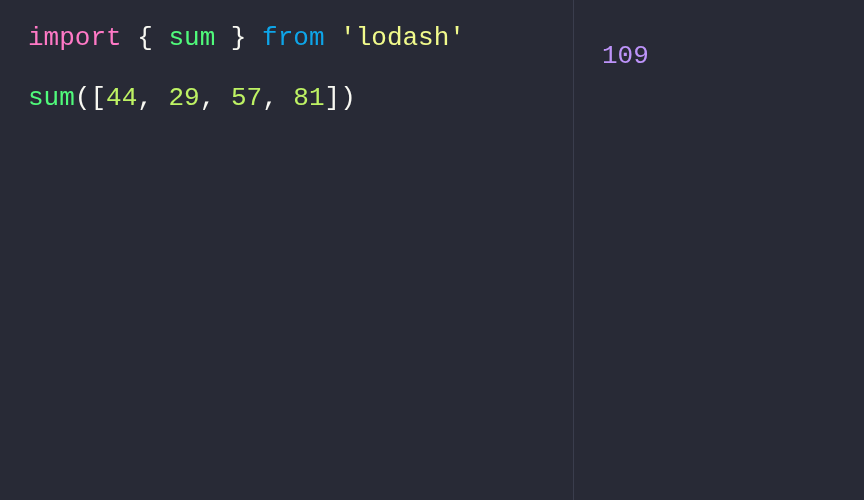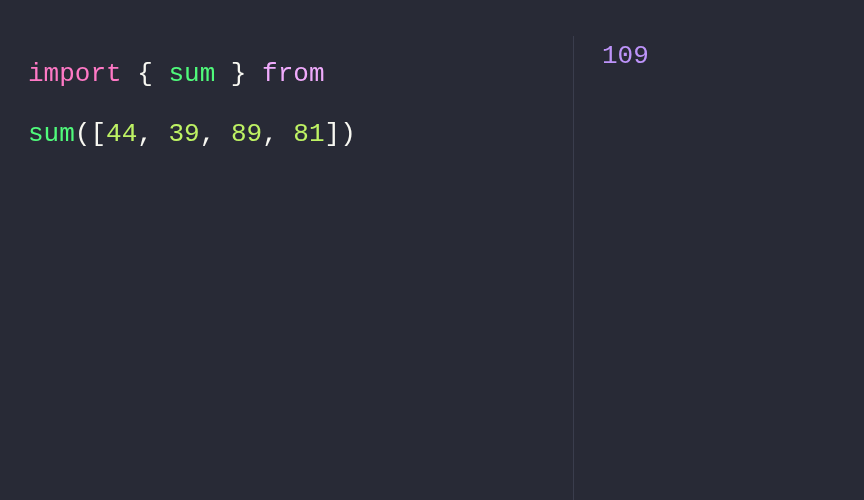--- a/index.html
+++ b/index.html
@@ -21,21 +21,20 @@
     .editor-container {
       display: flex;
       width: 100%;
       height: 100%;
     }
 
     .code-panel {
       flex: 1;
       padding: 18px 28px;
       border-right: 1px solid #3a3d4d;
-      margin-top: 36px;
     }
 
     .result-panel {
       width: 290px;
       padding: 18px 28px;
     }
 
     .line {
       display: flex;
       align-items: baseline;
@@ -57,21 +56,21 @@
 
     .punctuation {
       color: #f8f8f2;
     }
 
     .identifier-sum {
       color: #50fa7b;
     }
 
     .keyword-from {
-      color: #f0abfc;
+      color: #0ea5e9;
     }
 
     .string-lodash {
       color: #f1fa8c;
     }
 
     .func-call {
       color: #50fa7b;
     }
 
@@ -88,29 +87,30 @@
 <body>
 
 <div class="editor-container">
   <div class="code-panel">
     <div class="line line-1">
       <span class="keyword-import">import</span>
       <span class="punctuation"> { </span>
       <span class="identifier-sum">sum</span>
       <span class="punctuation"> }</span>
       <span class="keyword-from"> from</span>
+      <span class="string-lodash"> 'lodash'</span>
     </div>
     <div class="line line-2">
       <span class="func-call">sum</span>
       <span class="punctuation">([</span>
       <span class="number-color">44</span>
       <span class="punctuation">, </span>
-      <span class="number-color">39</span>
+      <span class="number-color">29</span>
       <span class="punctuation">, </span>
-      <span class="number-color">89</span>
+      <span class="number-color">57</span>
       <span class="punctuation">, </span>
       <span class="number-color">81</span>
       <span class="punctuation">])</span>
     </div>
   </div>
   <div class="result-panel">
     <div class="result-value">109</div>
   </div>
 </div>
 

